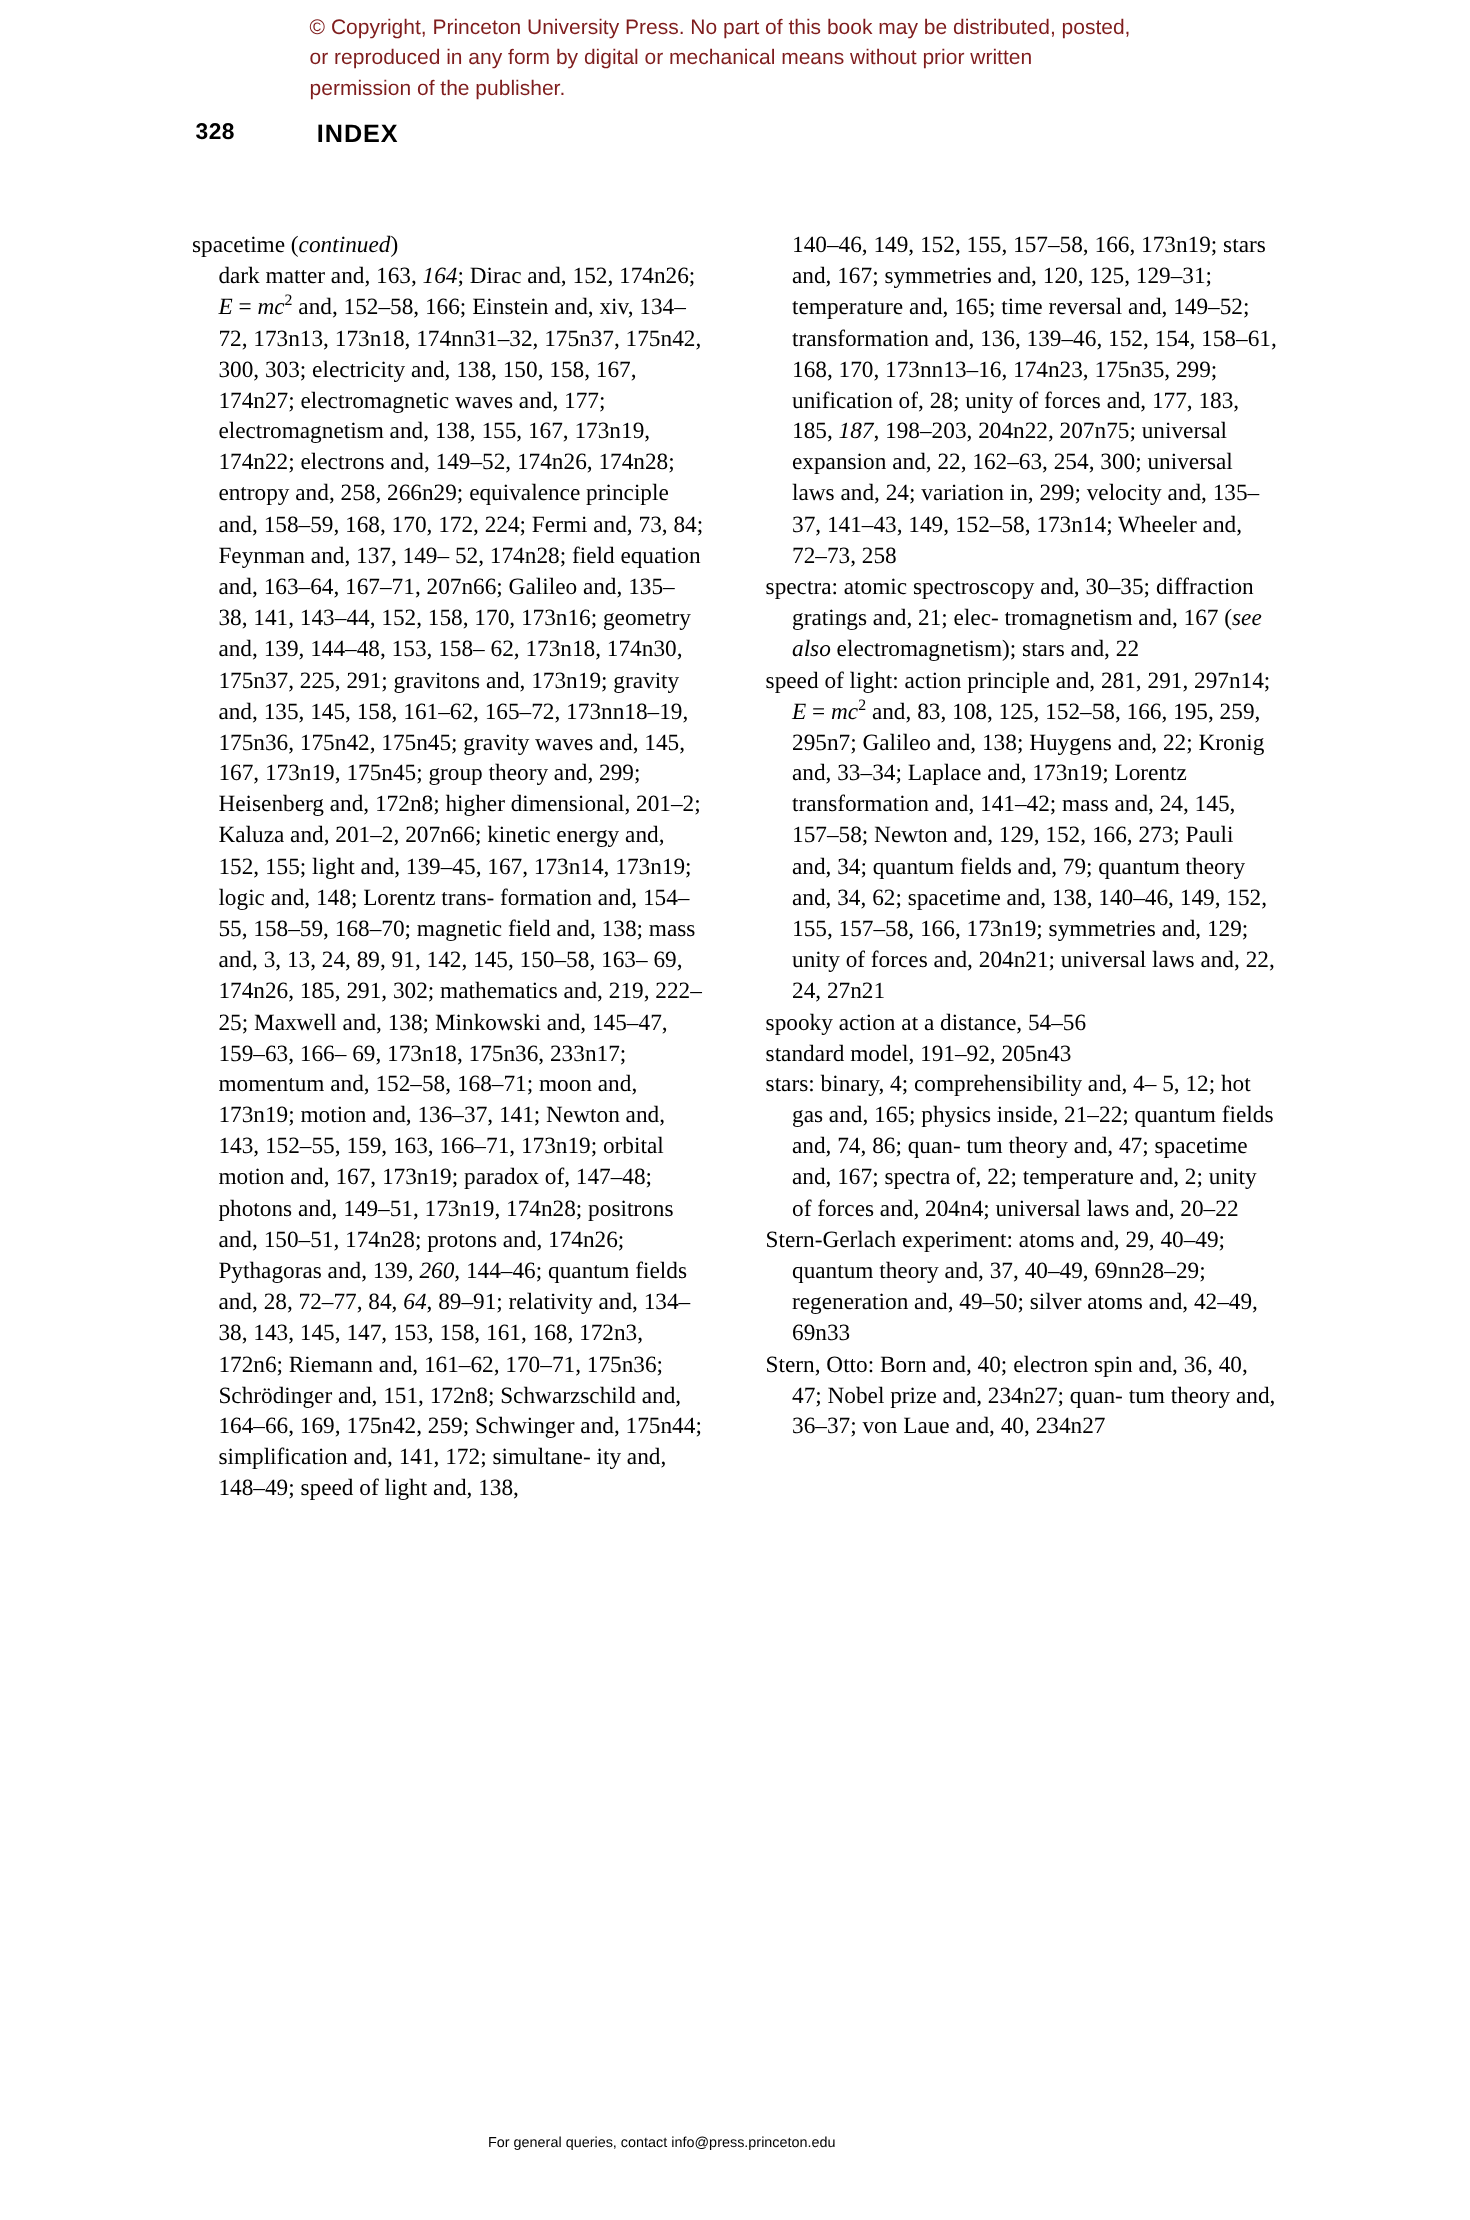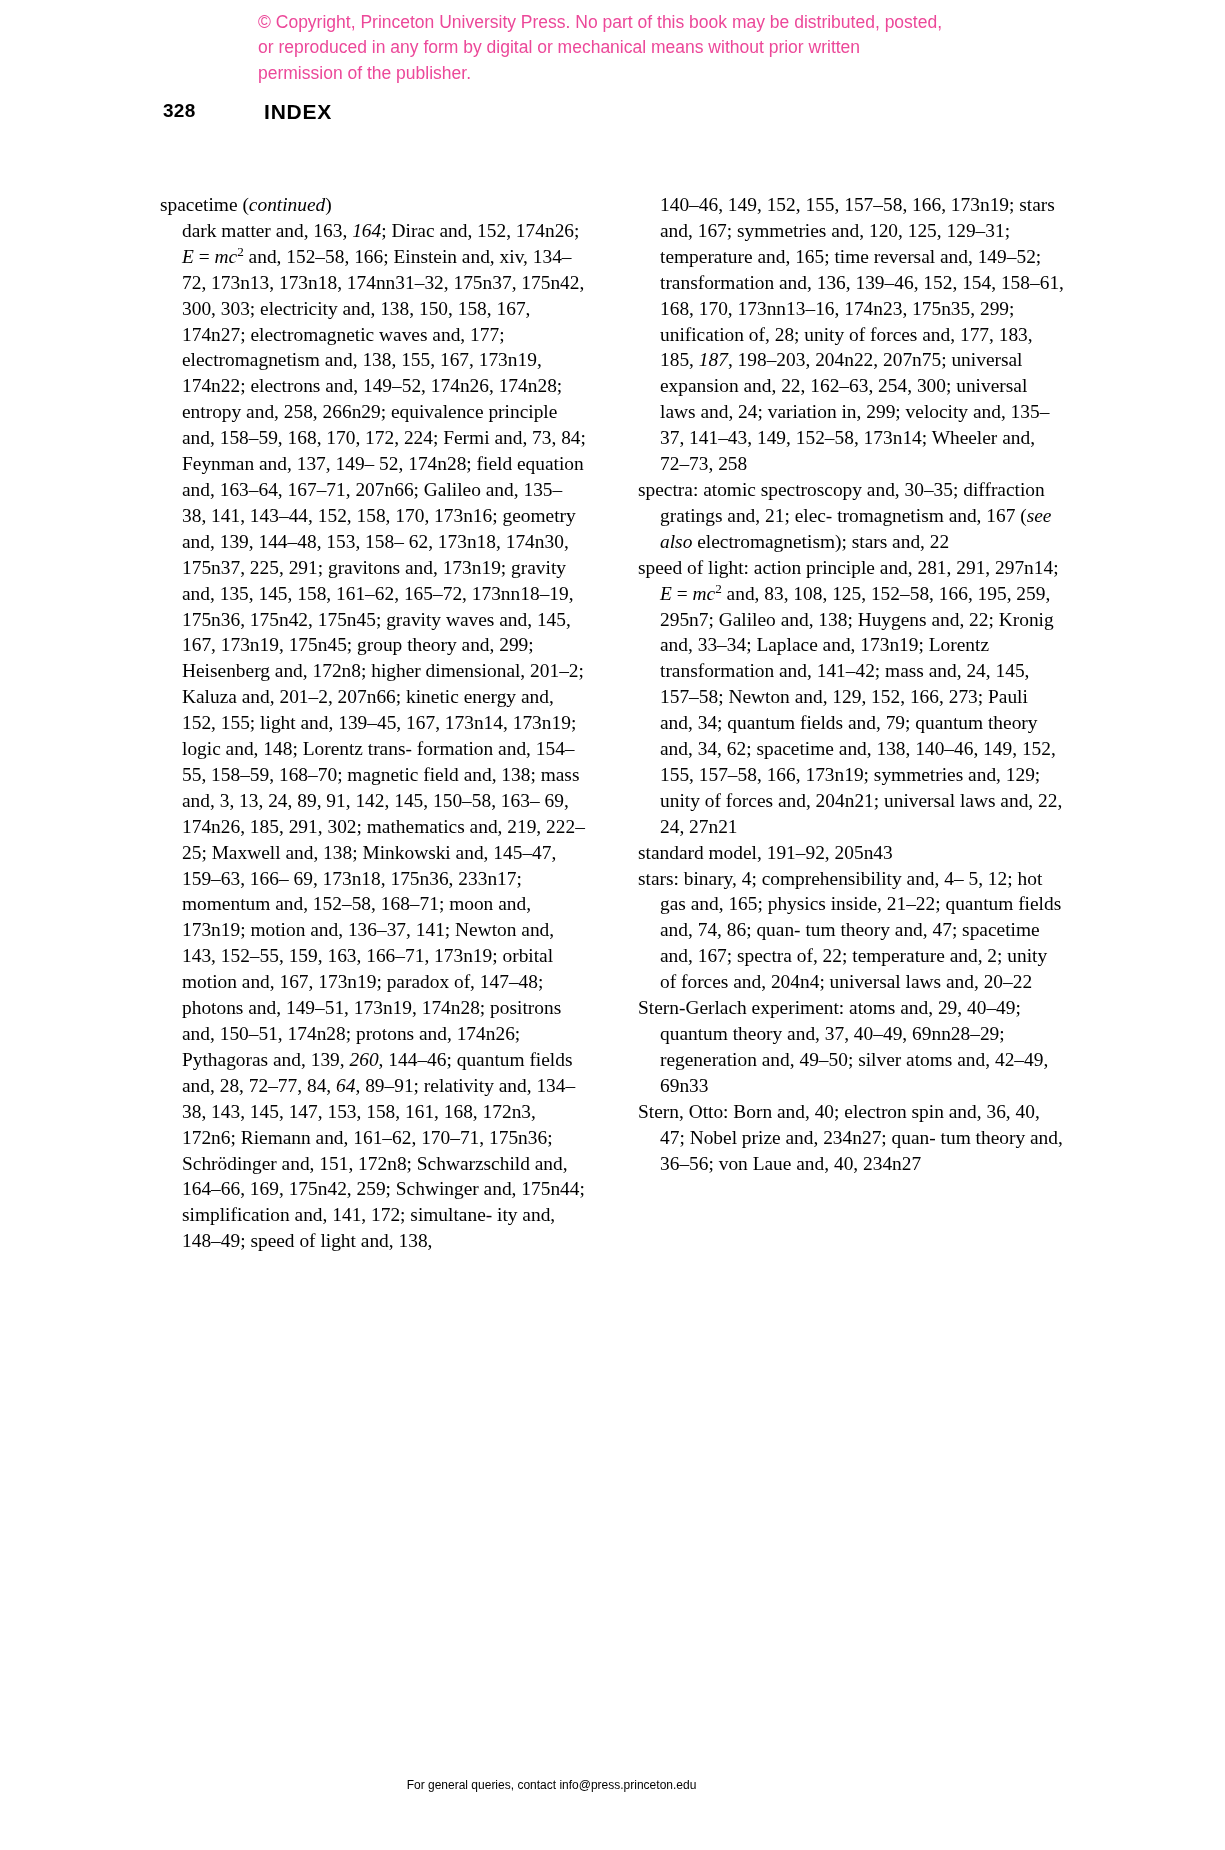--- a/index.html
+++ b/index.html
@@ -22,21 +22,21 @@
     box-sizing: border-box;
   }
   .copyright {
     position: absolute;
     left: 258px;
     top: 10px;
     width: 690px;
     font-family: "Liberation Sans", sans-serif;
     font-size: 17.5px;
     line-height: 1.45;
-    color: #ec4899;
+    color: #7f1d1d;
     text-align: left;
   }
   .folio {
     position: absolute;
     left: 163px;
     top: 100px;
     font-family: "Liberation Sans", sans-serif;
     font-weight: bold;
     font-size: 19px;
     letter-spacing: 0.3px;
@@ -194,20 +194,21 @@
         transformation and, 141–42; mass and, 24,
         145, 157–58; Newton and, 129, 152, 166,
         273; Pauli and, 34; quantum fields and,
         79; quantum theory and, 34, 62; spacetime
         and, 138, 140–46, 149, 152, 155, 157–58,
         166, 173n19; symmetries and, 129; unity
         of forces and, 204n21; universal laws and,
         22, 24, 27n21
       </p>
 
+      <p class="entry">spooky action at a distance, 54–56</p>
 
       <p class="entry">standard model, 191–92, 205n43</p>
 
       <p class="entry">
         stars: binary, 4; comprehensibility and, 4–
         5, 12; hot gas and, 165; physics inside,
         21–22; quantum fields and, 74, 86; quan-
         tum theory and, 47; spacetime and, 167;
         spectra of, 22; temperature and, 2; unity
         of forces and, 204n4; universal laws and,
@@ -218,21 +219,21 @@
       <p class="entry">
         Stern-Gerlach experiment: atoms and, 29,
         40–49; quantum theory and, 37, 40–49,
         69nn28–29; regeneration and, 49–50;
         silver atoms and, 42–49, 69n33
       </p>
 
       <p class="entry">
         Stern, Otto: Born and, 40; electron spin and,
         36, 40, 47; Nobel prize and, 234n27; quan-
-        tum theory and, 36–56; von Laue and, 40,
+        tum theory and, 36–37; von Laue and, 40,
         234n27
       </p>
 
     </div>
   </div>
 
   <div class="footer">For general queries, contact info@press.princeton.edu</div>
 
 </div>
 

